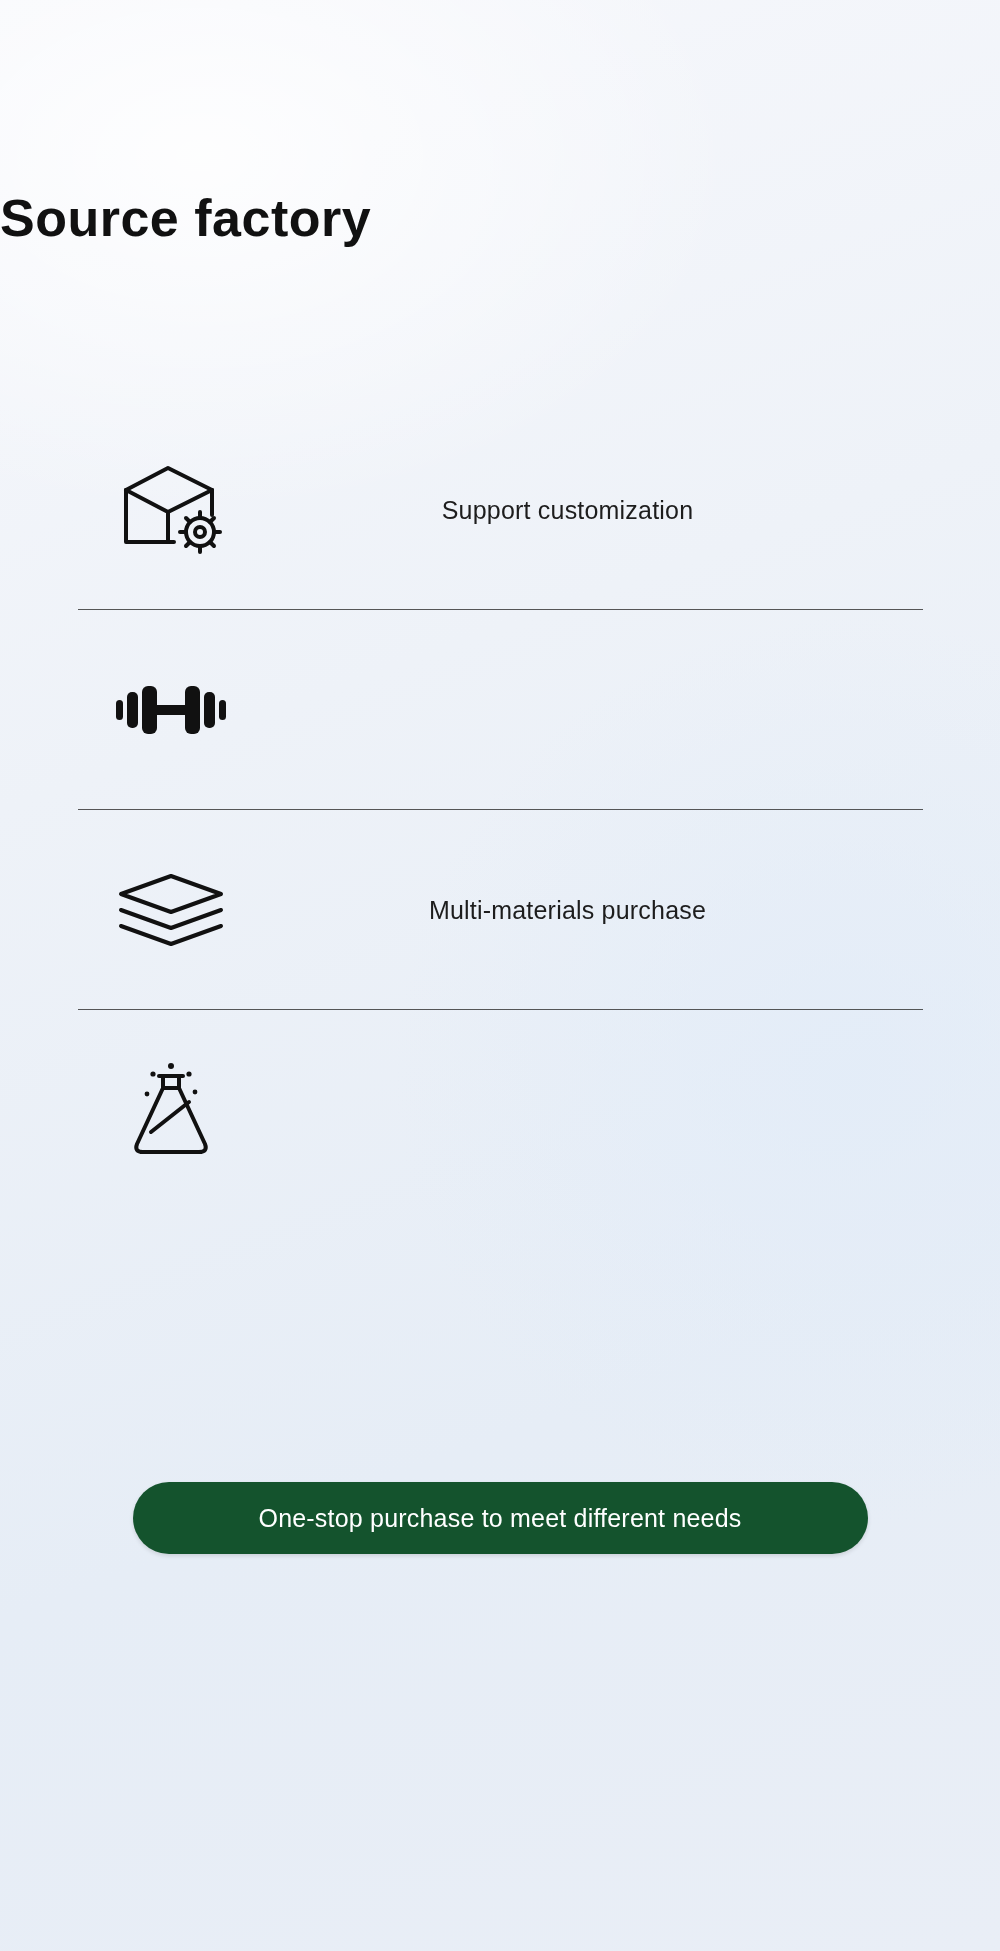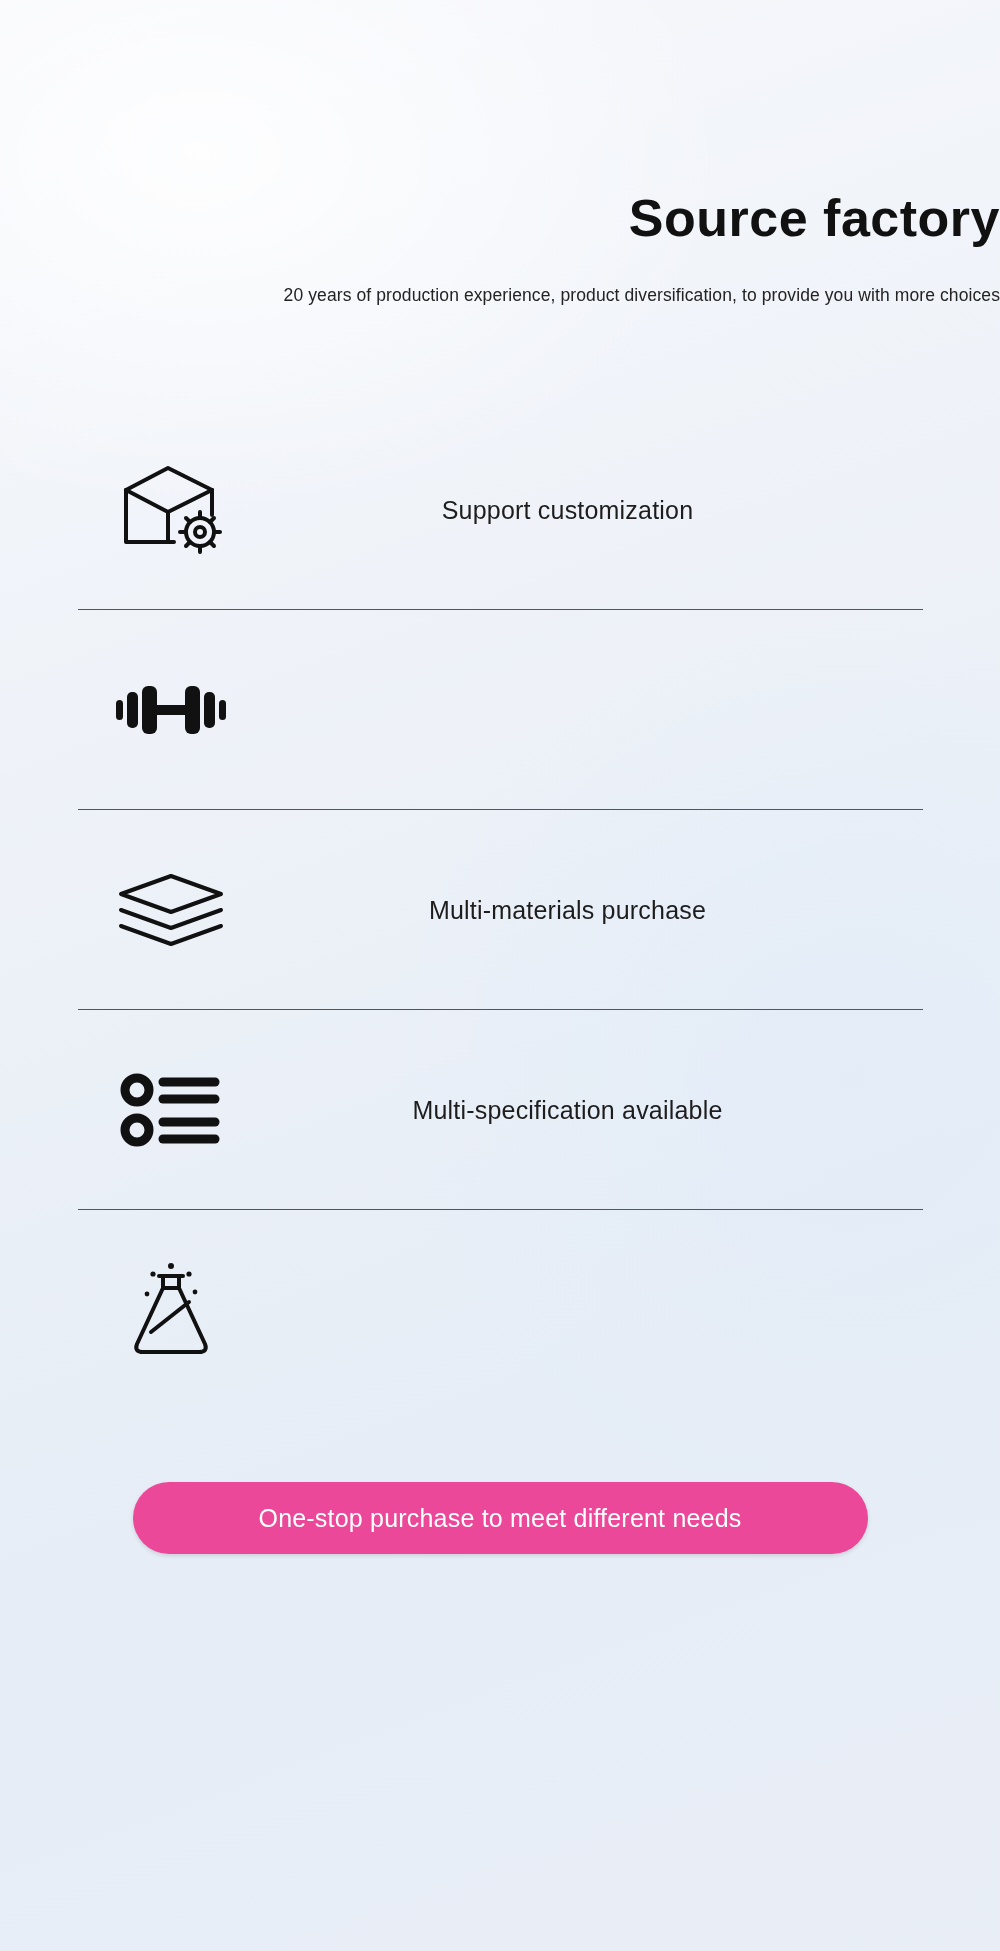--- a/index.html
+++ b/index.html
@@ -30,21 +30,21 @@
       radial-gradient(900px 600px at 20% 8%, rgba(255,255,255,0.85), rgba(255,255,255,0) 60%),
       radial-gradient(700px 700px at 85% 55%, rgba(226,236,248,0.8), rgba(226,236,248,0) 65%);
     pointer-events: none;
   }
 
   .header {
     position: absolute;
     top: 190px;
     left: 0;
     width: 1000px;
-    text-align: right;
+    text-align: left;
   }
 
   .title {
     font-size: 52px;
     font-weight: 700;
     letter-spacing: 0.5px;
     color: #111111;
     margin: 0;
     line-height: 1.1;
   }
@@ -111,42 +111,41 @@
     left: 0;
     width: 1000px;
     display: flex;
     justify-content: center;
   }
 
   .cta-button {
     width: 735px;
     height: 72px;
     border-radius: 38px;
-    background: #ec4899;
+    background: #14532d;
     color: #ffffff;
     border: none;
     font-family: "Liberation Sans", sans-serif;
     font-size: 25px;
     letter-spacing: 0.2px;
     display: flex;
     align-items: center;
     justify-content: center;
     cursor: pointer;
     box-shadow: 0 2px 4px rgba(0,0,0,0.12);
   }
 </style>
 </head>
 <body>
 
 <div class="page">
   <div class="bg-sheen"></div>
 
   <div class="header">
     <h1 class="title">Source factory</h1>
-    <p class="subtitle">20 years of production experience, product diversification, to provide you with more choices</p>
   </div>
 
   <div class="feature-list">
 
     <div class="feature-row">
       <div class="feature-icon">
         <svg width="110" height="100" viewBox="0 0 110 100" fill="none" stroke="#111" stroke-width="4" stroke-linejoin="round" stroke-linecap="round">
           <polyline points="10,30 10,82 58,82"></polyline>
           <polyline points="10,30 52,8 96,30"></polyline>
           <polyline points="96,30 96,55"></polyline>
@@ -188,34 +187,20 @@
         <svg width="112" height="80" viewBox="0 0 112 80" fill="none" stroke="#111" stroke-width="4" stroke-linejoin="round" stroke-linecap="round">
           <polygon points="56,6 106,24 56,42 6,24"></polygon>
           <polyline points="6,40 56,58 106,40"></polyline>
           <polyline points="6,56 56,74 106,56"></polyline>
         </svg>
       </div>
       <div class="feature-label">Multi-materials purchase</div>
       <div class="divider"></div>
     </div>
 
-    <div class="feature-row">
-      <div class="feature-icon">
-        <svg width="104" height="80" viewBox="0 0 104 80" fill="none" stroke="#111" stroke-width="9" stroke-linecap="round">
-          <circle cx="18" cy="20" r="12"></circle>
-          <circle cx="18" cy="60" r="12"></circle>
-          <line x1="44" y1="12" x2="96" y2="12"></line>
-          <line x1="44" y1="29" x2="96" y2="29"></line>
-          <line x1="44" y1="52" x2="96" y2="52"></line>
-          <line x1="44" y1="69" x2="96" y2="69"></line>
-        </svg>
-      </div>
-      <div class="feature-label">Multi-specification available</div>
-      <div class="divider"></div>
-    </div>
 
     <div class="feature-row">
       <div class="feature-icon">
         <svg width="96" height="104" viewBox="0 0 96 104" fill="none" stroke="#111" stroke-width="4" stroke-linejoin="round" stroke-linecap="round">
           <path d="M40 30 L14 86 q-3 8 6 8 L76 94 q9 0 6 -8 L56 30 Z"></path>
           <line x1="40" y1="30" x2="40" y2="18"></line>
           <line x1="56" y1="30" x2="56" y2="18"></line>
           <line x1="36" y1="18" x2="60" y2="18"></line>
           <line x1="28" y1="74" x2="66" y2="44"></line>
           <circle cx="48" cy="8" r="3" fill="#111" stroke="none"></circle>

